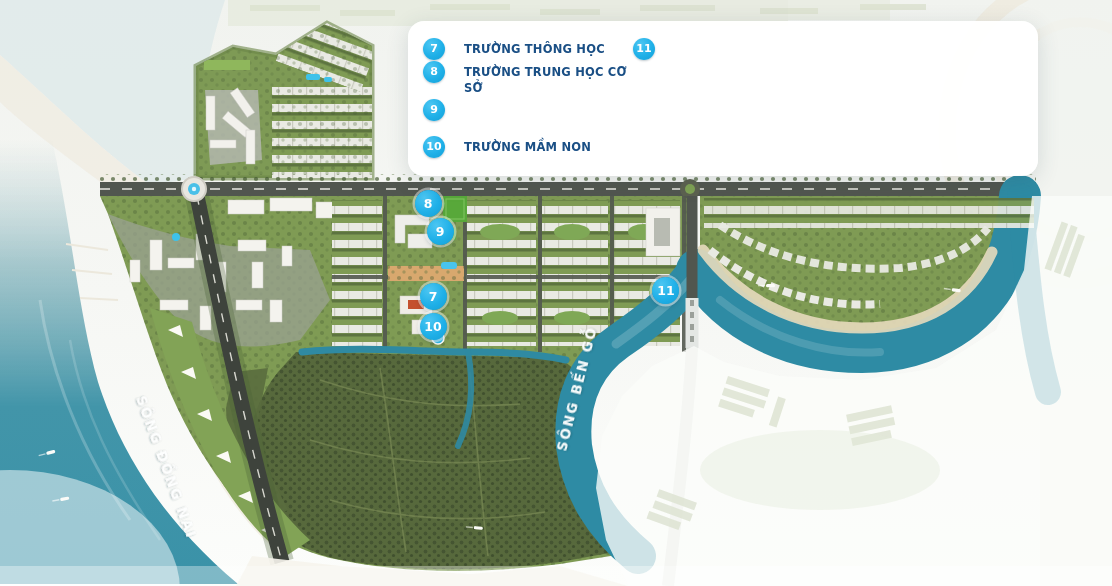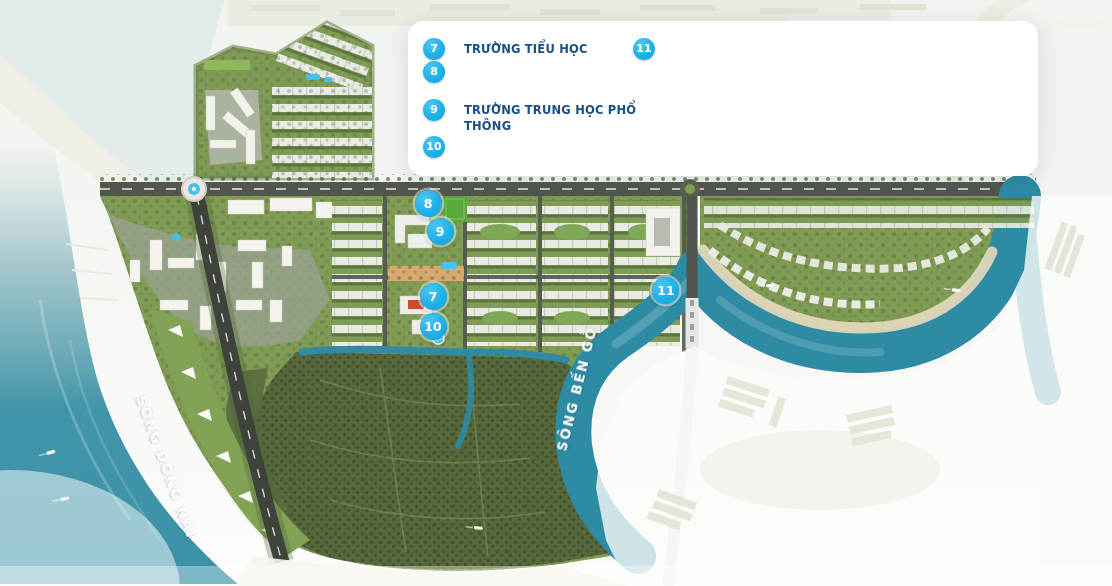--- a/index.html
+++ b/index.html
@@ -341,30 +341,31 @@
 
   <div class="marker" style="left: 38.49%; top: 34.81%;">8</div>
   <div class="marker" style="left: 39.57%; top: 39.59%;">9</div>
   <div class="marker" style="left: 38.94%; top: 50.68%;">7</div>
   <div class="marker" style="left: 38.94%; top: 55.8%;">10</div>
   <div class="marker" style="left: 59.89%; top: 49.49%;">11</div>
 
   <div class="legend">
     <div class="legend-item" style="left:15px;top:17px;">
       <span class="legend-badge">7</span>
-      <span class="legend-label">TRƯỜNG TIỂU HỌC</span>
+      <span class="legend-label">TRƯỜNG THÔNG HỌC</span>
     </div>
     <div class="legend-item" style="left:15px;top:40px;">
       <span class="legend-badge">8</span>
+      <span class="legend-label">TRƯỜNG TRUNG HỌC CƠ SỞ</span>
     </div>
     <div class="legend-item" style="left:15px;top:78px;">
       <span class="legend-badge">9</span>
-      <span class="legend-label">TRƯỜNG TRUNG HỌC PHỔ THÔNG</span>
     </div>
     <div class="legend-item" style="left:15px;top:115px;">
       <span class="legend-badge">10</span>
+      <span class="legend-label">TRƯỜNG MẦM NON</span>
     </div>
     <div class="legend-item" style="left:225px;top:17px;">
       <span class="legend-badge">11</span>
     </div>
   </div>
 
 </div>
 
 </body></html>

